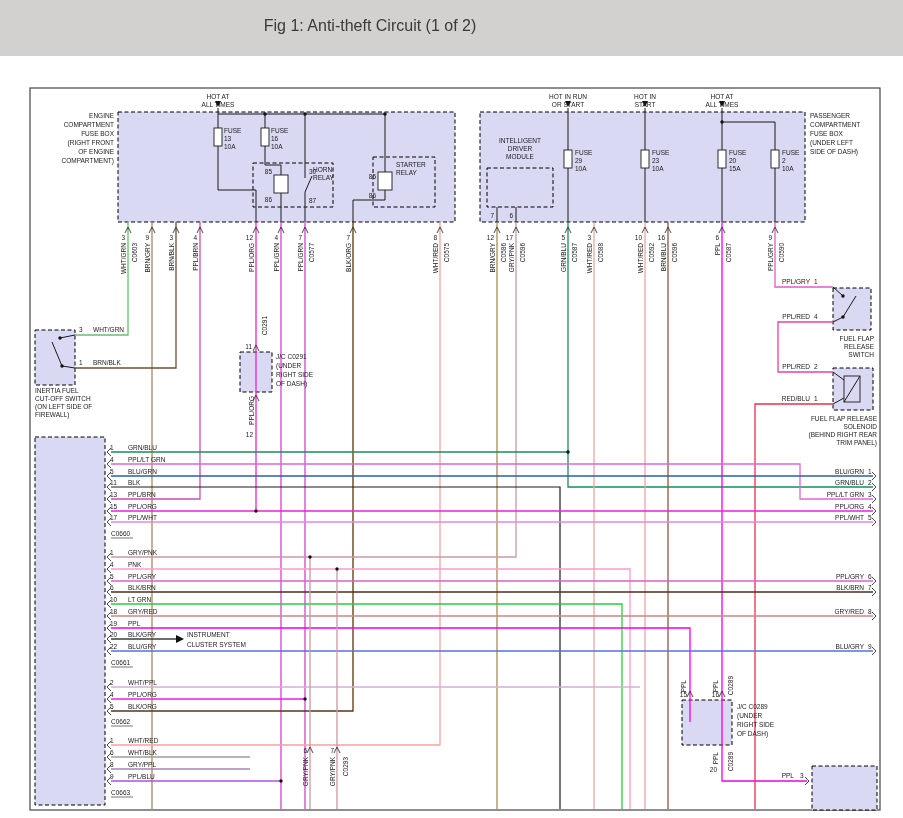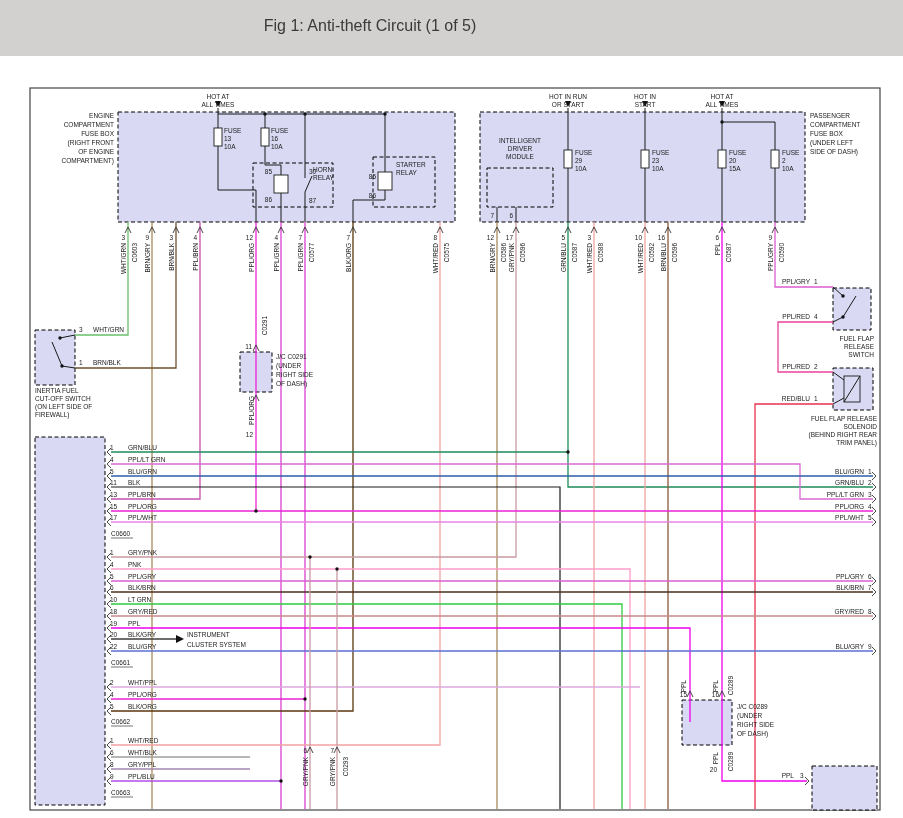--- a/index.html
+++ b/index.html
@@ -6,21 +6,21 @@
   body{width:903px;height:818px;background:#ffffff;font-family:"Liberation Sans",sans-serif;position:relative;overflow:hidden;}
   .titlebar{position:absolute;top:0;left:0;width:903px;height:56px;}
   .title{position:absolute;top:17px;left:370px;transform:translateX(-50%);font-size:16px;white-space:nowrap;}
   #diagram-svg{position:absolute;top:0;left:0;}
   #diagram-svg text{font-family:"Liberation Sans",sans-serif;}
 </style>
 </head>
 <body>
 
 <div class="titlebar" style="background: rgb(211, 209, 207);">
-  <div class="title" style="color: rgb(58, 58, 58);">Fig 1: Anti-theft Circuit (1 of 5)</div>
+  <div class="title" style="color: rgb(58, 58, 58);">Fig 1: Anti-theft Circuit (1 of 2)</div>
 </div>
 
 <svg id="diagram-svg" width="903" height="818" viewBox="0 0 903 818">
     <rect x="30" y="88" width="850" height="722" fill="none" stroke="#444444" stroke-width="1.2"></rect>
     <rect x="118" y="112" width="337" height="110" fill="#d9d9f3" stroke="#000000" stroke-width="1" stroke-dasharray="4 2.5"></rect>
     <rect x="480" y="112" width="325" height="110" fill="#d9d9f3" stroke="#000000" stroke-width="1" stroke-dasharray="4 2.5"></rect>
     <rect x="253" y="163" width="80" height="44" fill="none" stroke="#000000" stroke-width="1" stroke-dasharray="4 2.5"></rect>
     <rect x="373" y="157" width="62" height="50" fill="none" stroke="#000000" stroke-width="1" stroke-dasharray="4 2.5"></rect>
     <rect x="487" y="168" width="66" height="39" fill="none" stroke="#000000" stroke-width="1" stroke-dasharray="4 2.5"></rect>
     <rect x="35" y="330" width="40" height="55" fill="#d9d9f3" stroke="#000000" stroke-width="1" stroke-dasharray="4 2.5"></rect>

